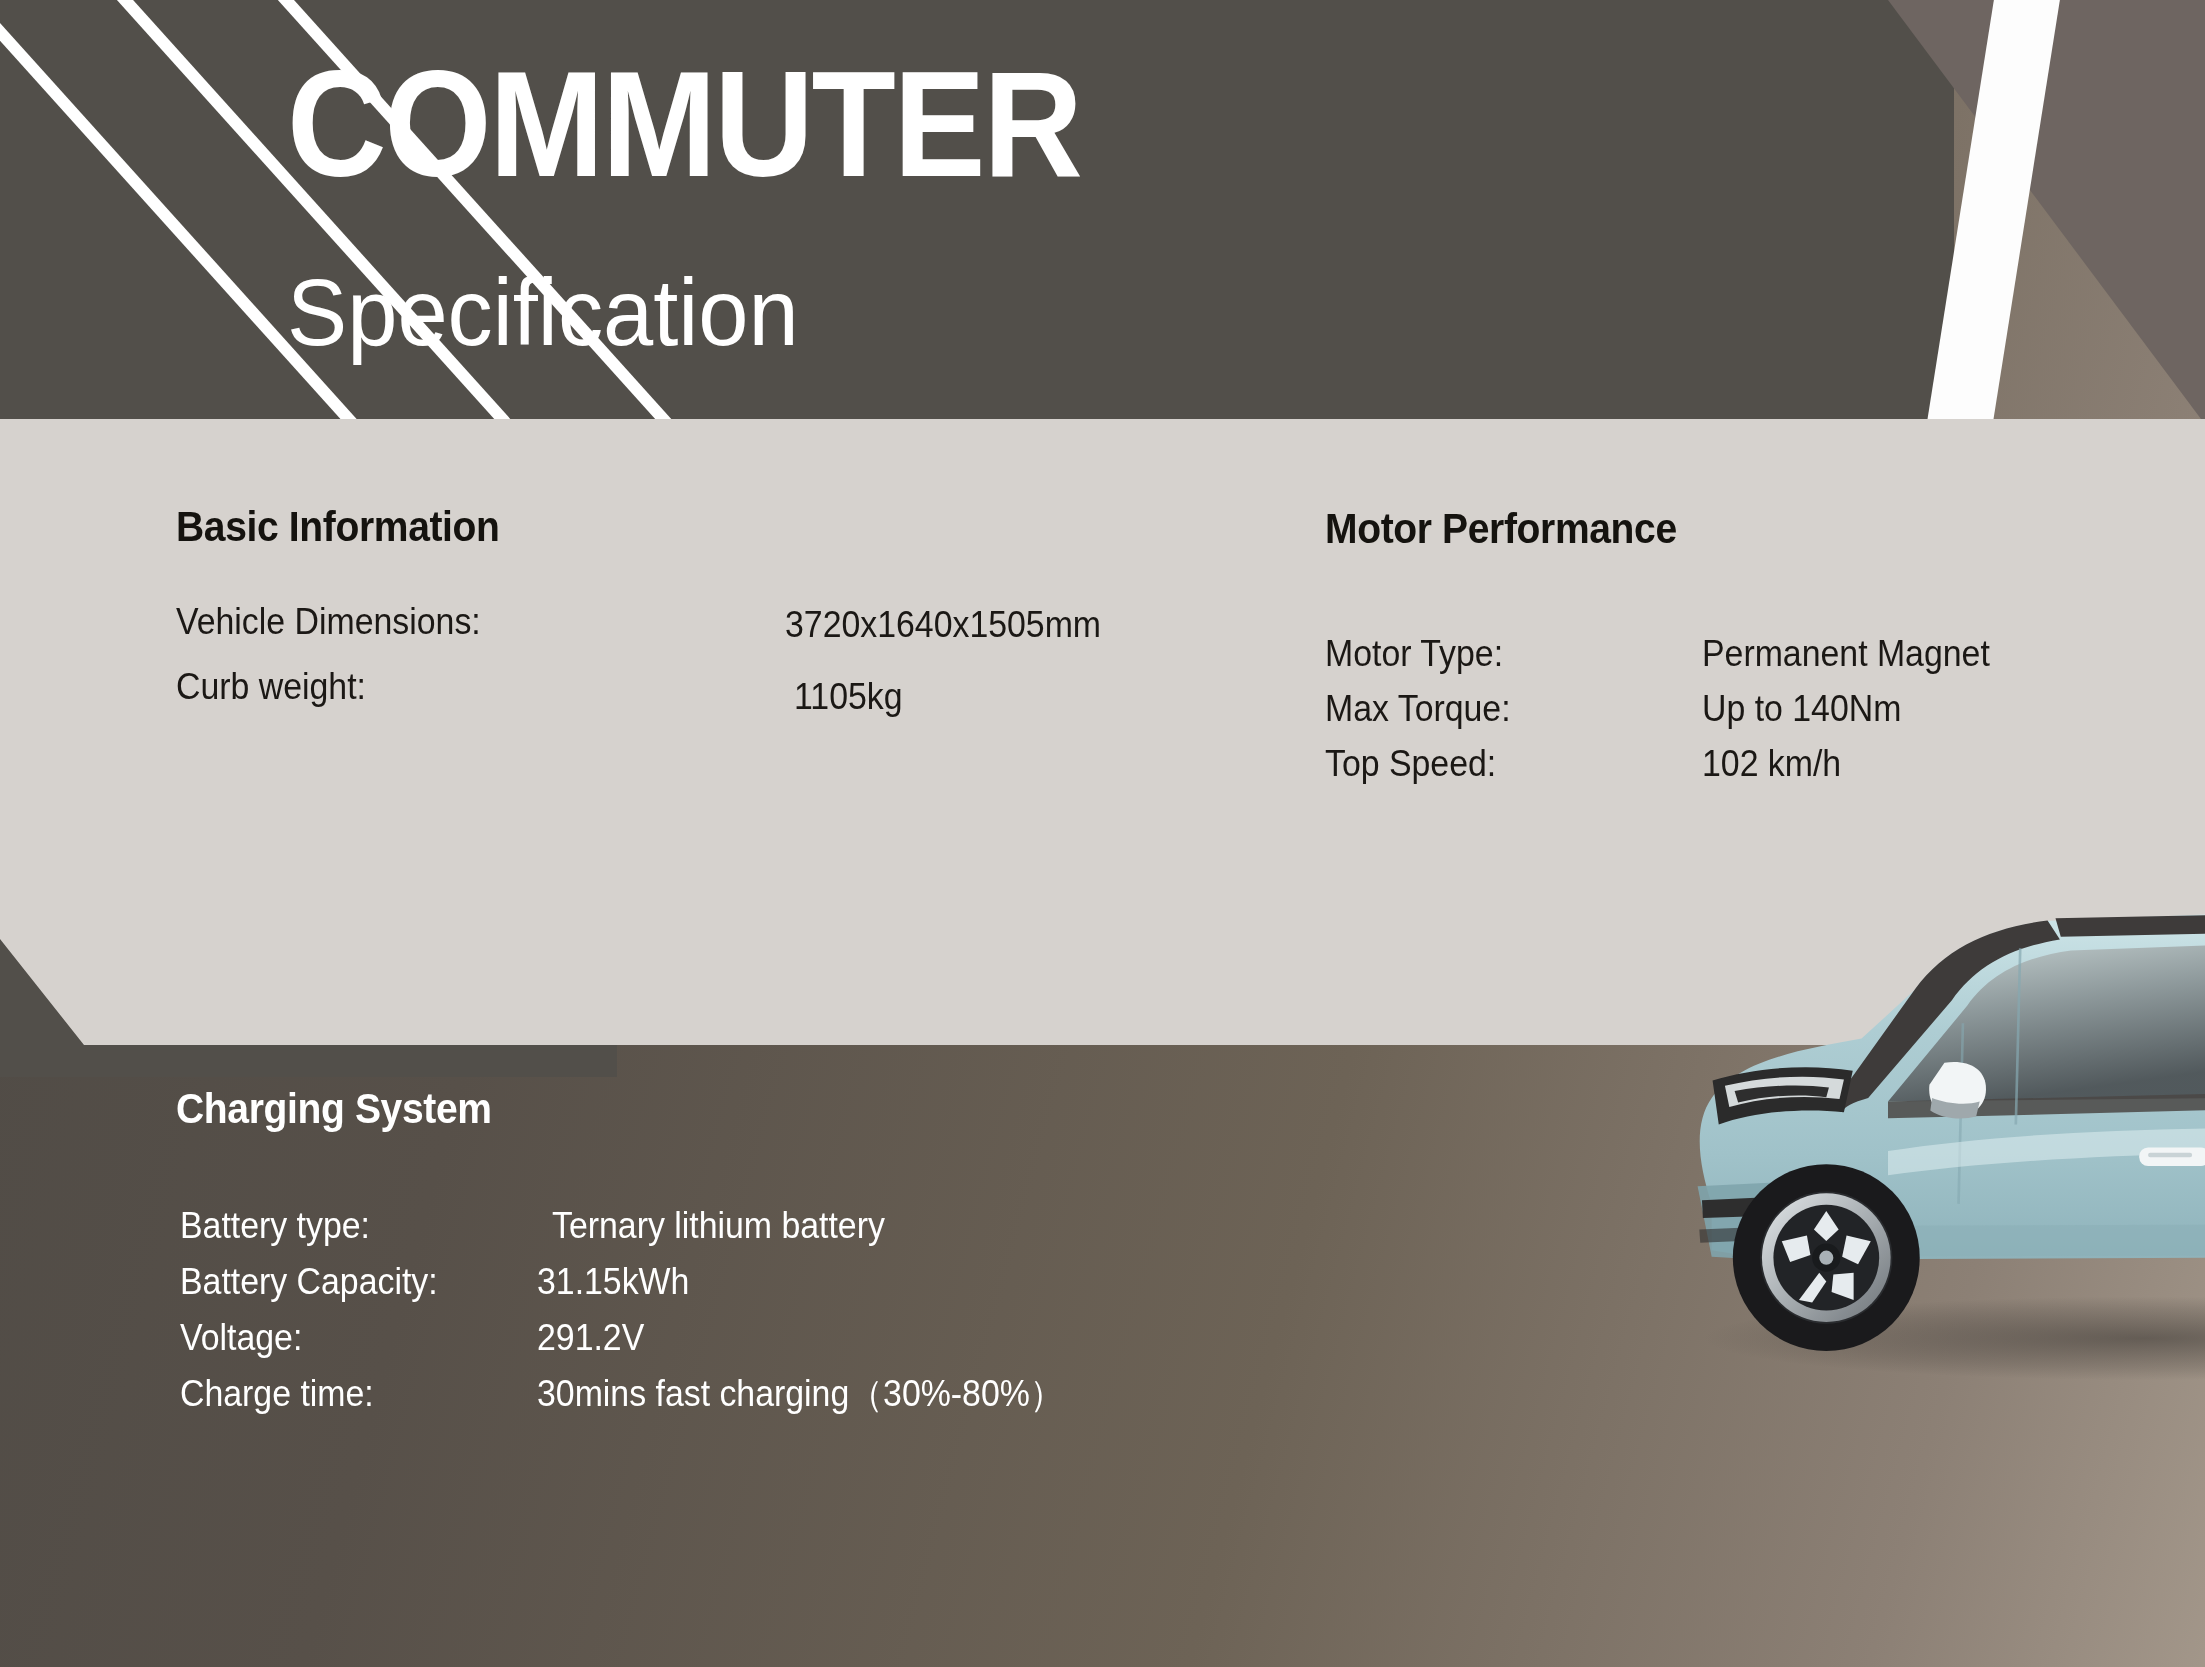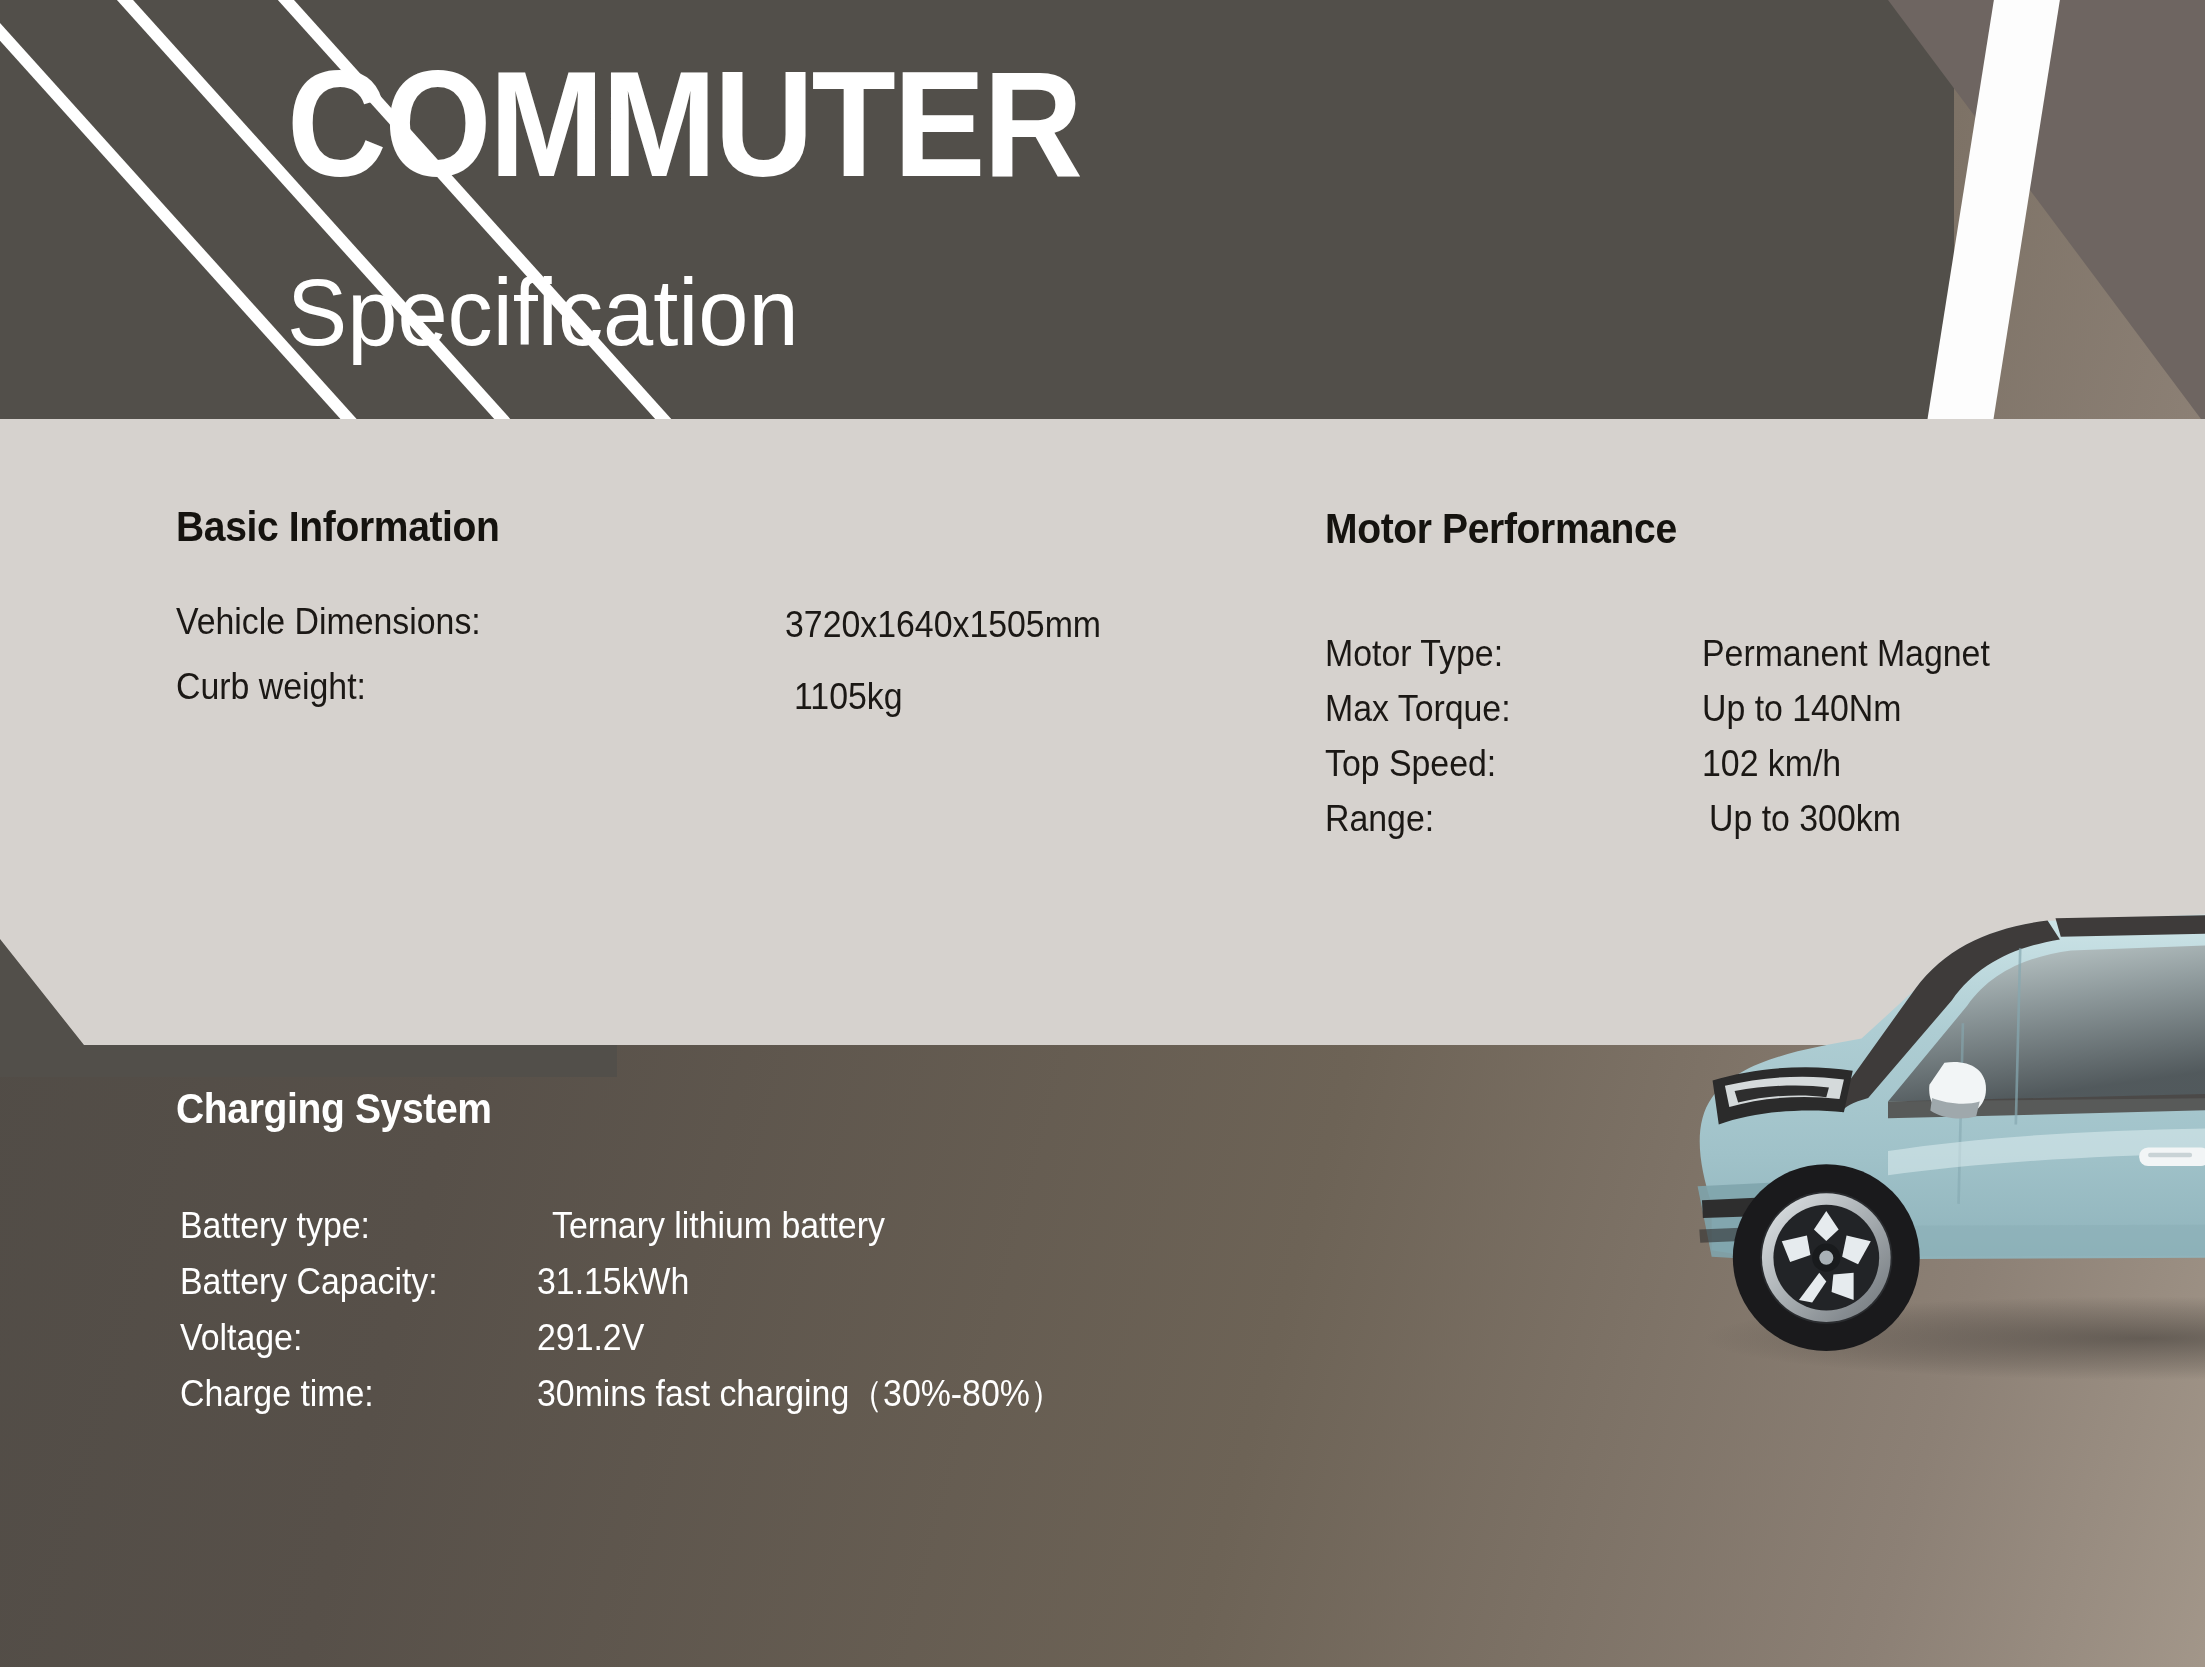--- a/index.html
+++ b/index.html
@@ -206,24 +206,20 @@
       <span class="spec-label">Motor Type:</span>
       <span class="spec-value">Permanent Magnet</span>
     </div>
     <div class="spec-row r2">
       <span class="spec-label">Max Torque:</span>
       <span class="spec-value">Up to 140Nm</span>
     </div>
     <div class="spec-row r3">
       <span class="spec-label">Top Speed:</span>
       <span class="spec-value">102 km/h</span>
-    </div>
-    <div class="spec-row r4">
-      <span class="spec-label">Range:</span>
-      <span class="spec-value">Up to 300km</span>
     </div>
   </div>
 
   <div class="sec-head light" style="left:176px; top:1085px;">Charging System</div>
 
   <div class="spec-block light-txt" id="charge-block">
     <div class="spec-row r0">
       <span class="spec-label">Battery type:</span>
       <span class="spec-value">Ternary lithium battery</span>
     </div>

